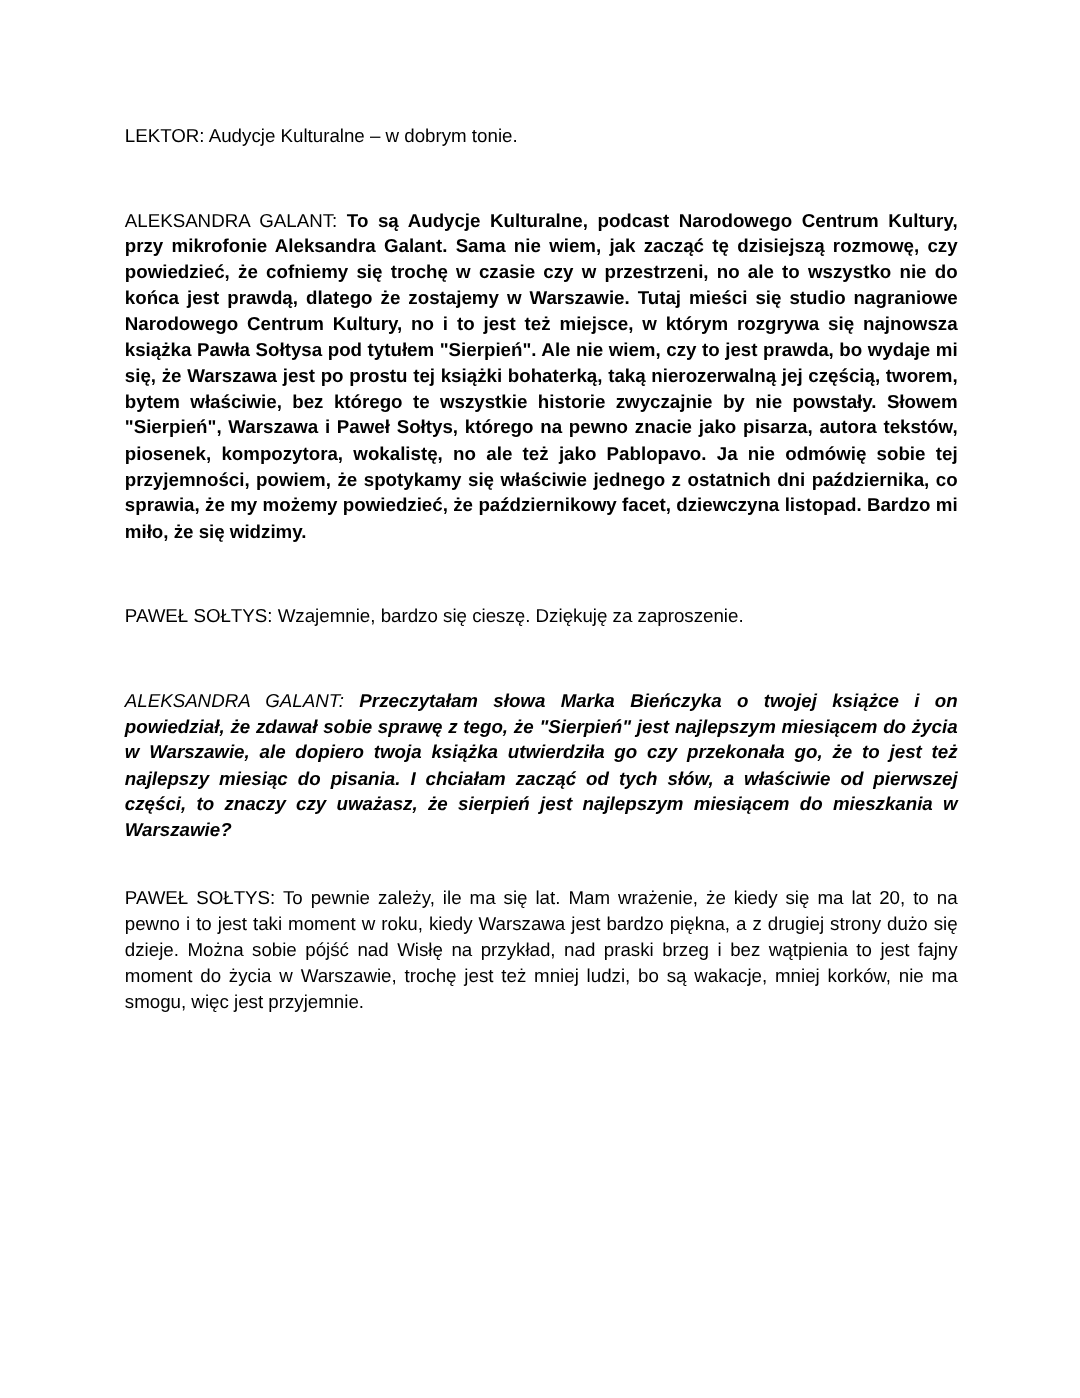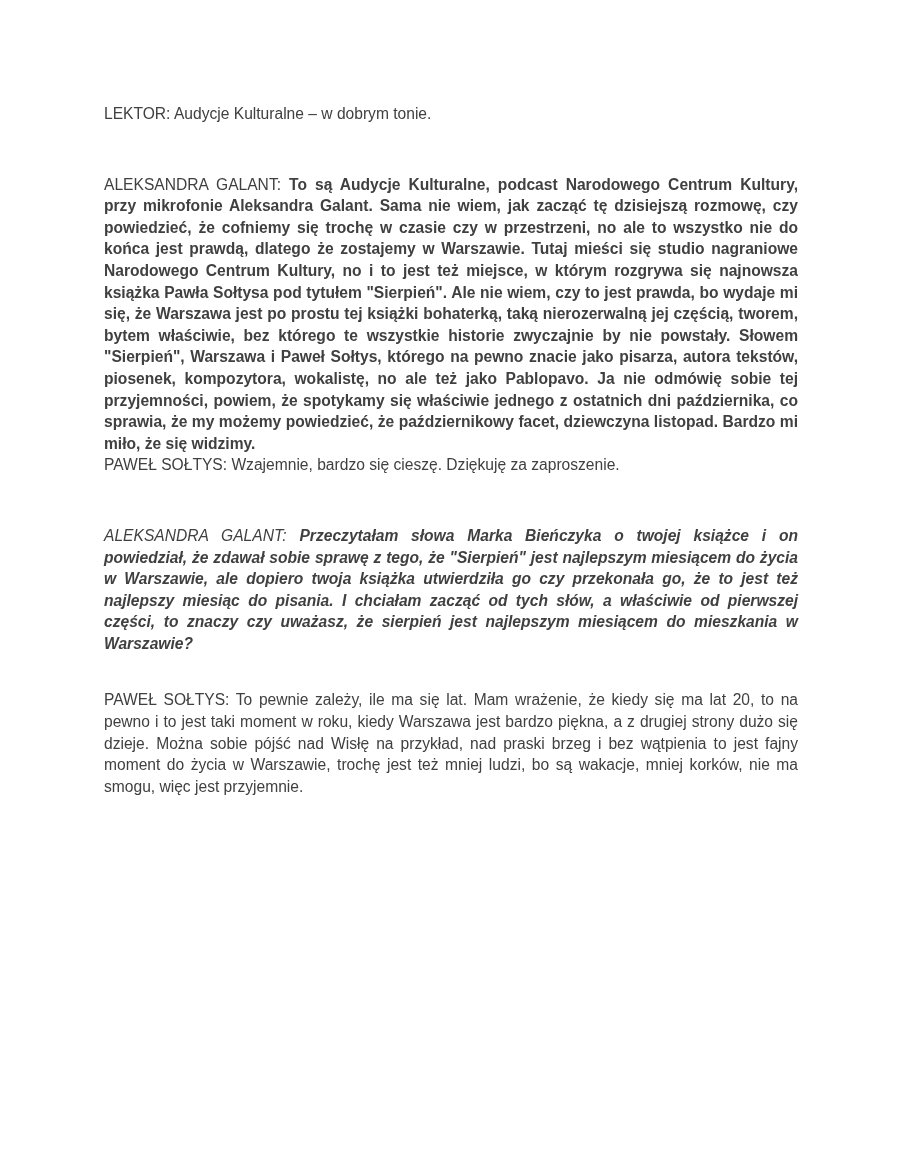--- a/index.html
+++ b/index.html
@@ -5,28 +5,28 @@
     html, body { margin: 0; padding: 0; background: #ffffff; }
     body { width: 900px; height: 1165px; position: relative; overflow: hidden; }
     .page {
       position: absolute;
       left: 104px;
       top: 103px;
       width: 694px;
       font-family: "Liberation Sans", sans-serif;
       font-size: 15.6px;
       line-height: 21.6px;
-      color: #404040;
+      color: #000000;
     }
     .para { margin: 0; text-align: justify; }
     .speaker { font-weight: normal; }
     .speech-bold { font-weight: bold; }
     .speech-normal { font-weight: normal; }
     .p-lektor { margin-bottom: 49px; }
-    .p1 { }
+    .p1 { margin-bottom: 49px; }
     .p2 { margin-bottom: 49px; }
     .p3 { margin-bottom: 35px; font-style: italic; }
     .p4 { margin-bottom: 65px; }
     .p5 { margin-bottom: 47px; }
   </style>
 </head>
 <body>
 
 <div class="page">
 

